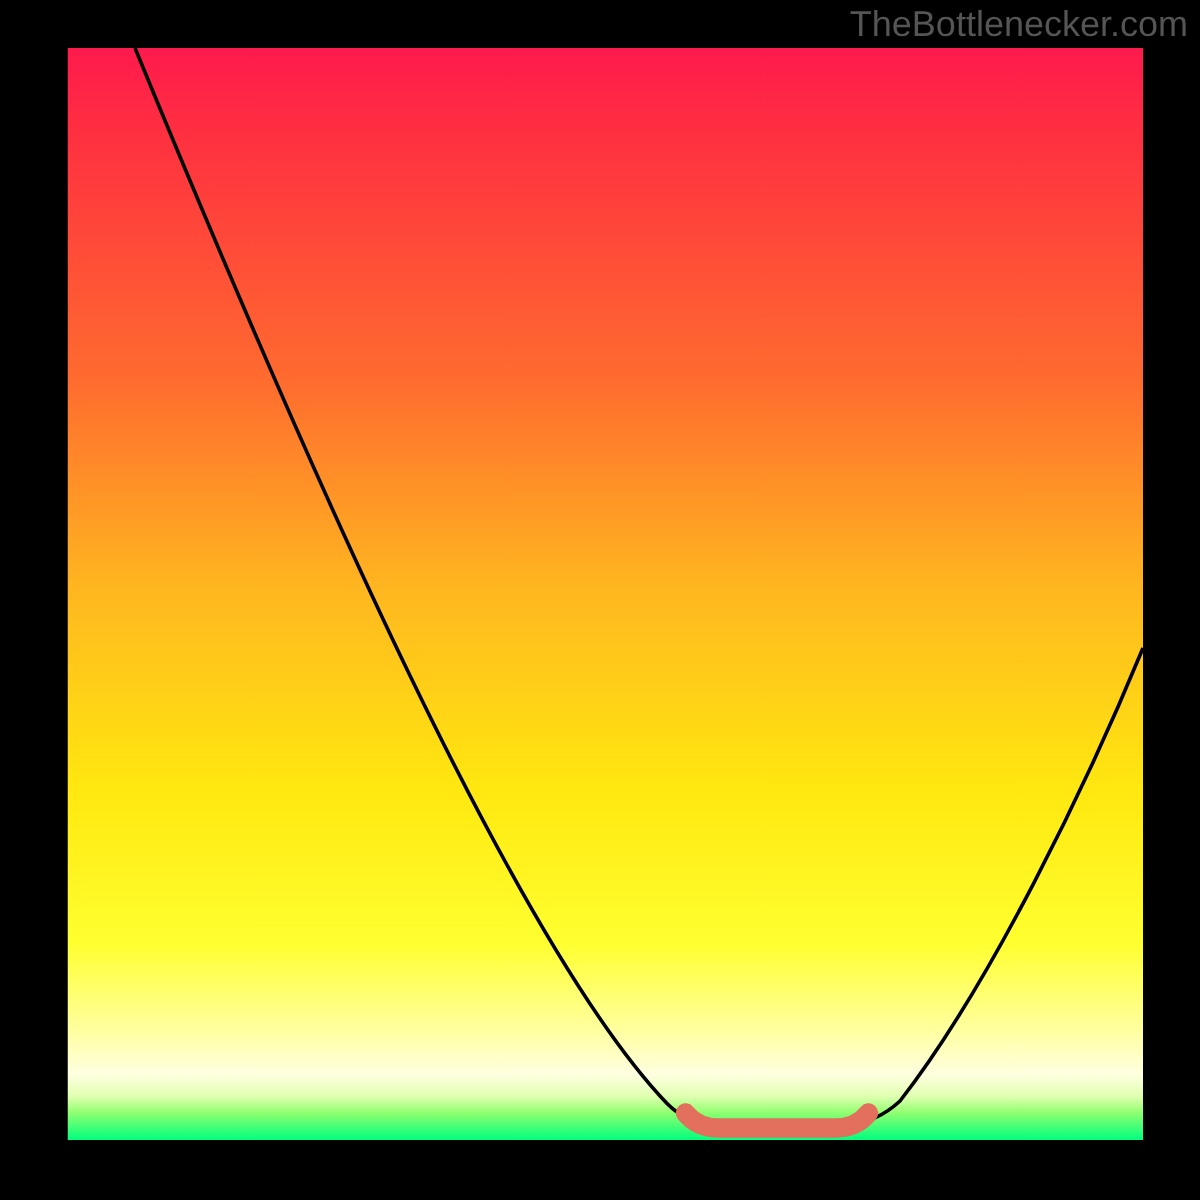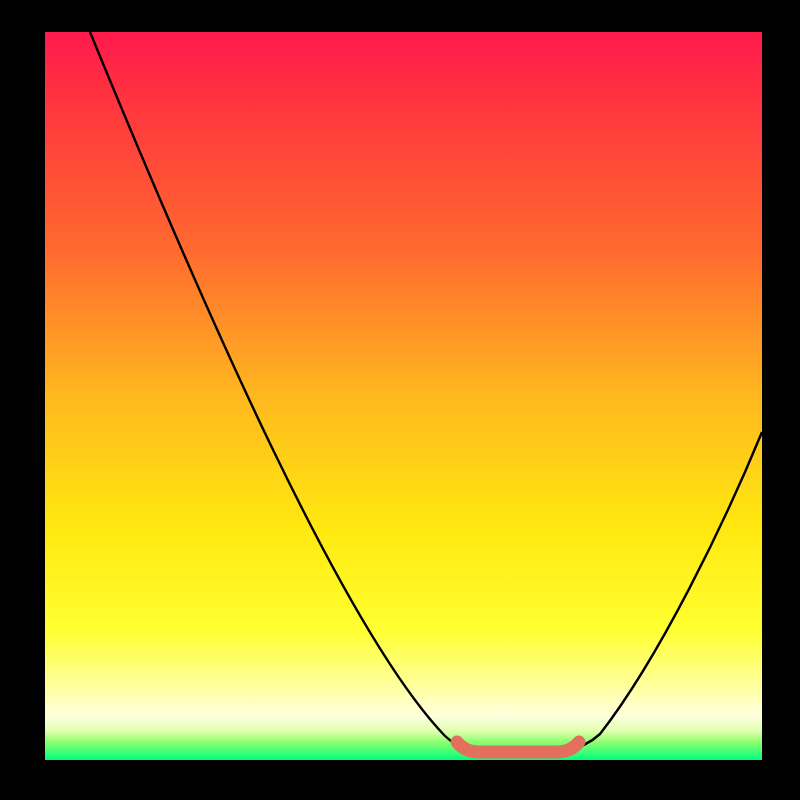--- a/index.html
+++ b/index.html
@@ -60,20 +60,21 @@
     left: 0;
     top: 0;
     width: 100%;
     height: 100%;
   }
 </style>
 </head>
 <body>
 <div class="container">
 
+  <div class="watermark">TheBottlenecker.com</div>
 
   <div class="plot-area">
     <div class="gradient"></div>
 
     <svg class="curves" viewBox="0 0 717 728" preserveAspectRatio="none">
 
       <path d="M 45 0
                C 160 280, 300 600, 400 704
                Q 412 716, 430 718" fill="none" stroke="#000" stroke-width="2.4"></path>
 

